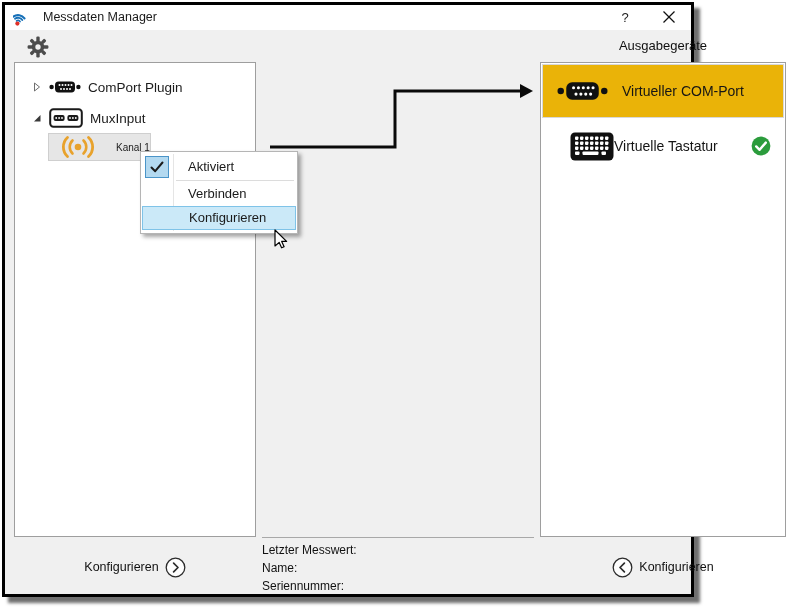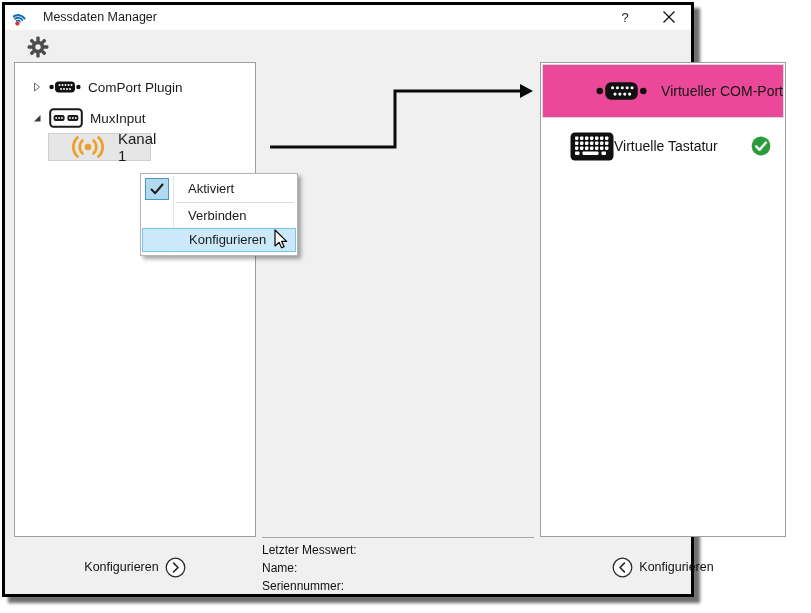--- a/index.html
+++ b/index.html
@@ -33,45 +33,45 @@
   .panel.right { left: 535px; width: 246px; }
 
   
   .tree-row { position: absolute; left: 17px; display: flex; align-items: center; gap: 7px;
     height: 26px; font-size: 13.5px; color: #1c1c1c; }
   .tree-row.r1 { top: 11px; }
   .tree-row.r2 { top: 42px; }
   .expander { width: 10px; display: flex; justify-content: center; }
   .tree-sel { position: absolute; left: 33px; top: 70px; width: 103px; height: 28px;
     background: #e6e6e6; border: 1px solid #cfcfcf; display: flex; align-items: center;
-    gap: 11px; padding-left: 20px; font-size: 15px; color: #1c1c1c; }
+    gap: 19px; padding-left: 10px; font-size: 10px; color: #1c1c1c; }
 
   
   .route-arrow { position: absolute; left: 259px; top: 75px; }
 
   
-  .menu { position: absolute; left: 135px; top: 168px; width: 158px; background: #fff;
+  .menu { position: absolute; left: 135px; top: 146px; width: 158px; background: #fff;
     border: 1px solid #b5b5b5; padding: 3px 0; box-shadow: 3px 3px 4px rgba(0,0,0,0.35);
     z-index: 5; }
   .menu-gutter { position: absolute; left: 32px; top: 2px; bottom: 2px; width: 1px;
     background: #e5e5e5; }
   .menu-item { position: relative; height: 24px; line-height: 24px; padding-left: 47px;
     font-size: 13px; color: #1a1a1a; }
   .menu-item.hl { background: #cbe9f8; border: 1px solid #7fc3e8; height: 24px;
     line-height: 22px; margin: 0 1px; padding-left: 46px; }
   .menu-check { position: absolute; left: 4px; top: 1px; width: 24px; height: 22px;
     background: #b3d9f0; border: 1px solid #4a94c8; display: flex;
     align-items: center; justify-content: center; }
   .menu-sep { height: 1px; background: #dcdcdc; margin: 1px 3px 1px 35px; }
 
   
   .out-row { position: absolute; left: 1px; right: 1px; height: 54px; display: flex;
     align-items: center; font-size: 14px; color: #151515; }
-  .out-row.r1 { top: 1px; background: #ec4899; border: 1px solid #d8d8d8;
-    padding-left: 13px; gap: 13px; justify-content: flex-end; }
+  .out-row.r1 { top: 1px; background: #eab308; border: 1px solid #d8d8d8;
+    padding-left: 13px; gap: 13px; }
   .out-row.r2 { top: 56px; padding-left: 28px; gap: 0; }
   .status-badge { margin-left: auto; margin-right: 13px; display: flex; }
 
   
   .mid-sep { position: absolute; left: 257px; top: 532px; width: 272px; height: 1px;
     background: #a8a8a8; }
   .info-block { position: absolute; left: 257px; top: 536px; font-size: 12px;
     line-height: 18px; color: #111; }
   .cfg-btn { position: absolute; top: 550px; height: 24px; display: flex;
     align-items: center; justify-content: center; gap: 6px; font-size: 12.5px; color: #111; }
@@ -122,20 +122,21 @@
           <rect x="9.3" y="0.6" width="3.4" height="5" rx="1.2" transform="rotate(135 11 11)"></rect>
           <rect x="9.3" y="0.6" width="3.4" height="5" rx="1.2" transform="rotate(180 11 11)"></rect>
           <rect x="9.3" y="0.6" width="3.4" height="5" rx="1.2" transform="rotate(225 11 11)"></rect>
           <rect x="9.3" y="0.6" width="3.4" height="5" rx="1.2" transform="rotate(270 11 11)"></rect>
           <rect x="9.3" y="0.6" width="3.4" height="5" rx="1.2" transform="rotate(315 11 11)"></rect>
         </g>
         <circle cx="11" cy="11" r="2.7" fill="#f0f0f0"></circle>
       </svg>
     </span>
   </div>
+  <div class="col-header right">Ausgabegeräte</div>
 
   <div class="panel left">
 
     <div class="tree-row r1">
       <span class="expander">
         <svg width="8" height="10" viewBox="0 0 8 10">
           <polygon points="1.5,1 6.5,5 1.5,9" fill="#fff" stroke="#6f6f6f" stroke-width="1"></polygon>
         </svg>
       </span>
       <span>

